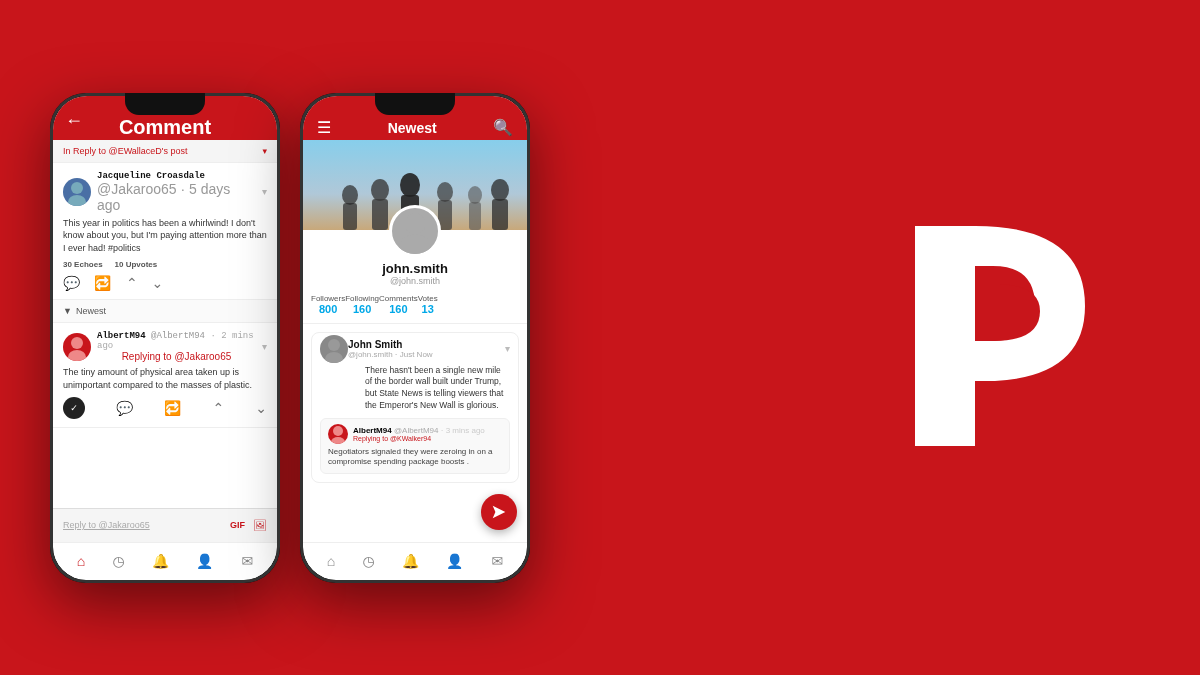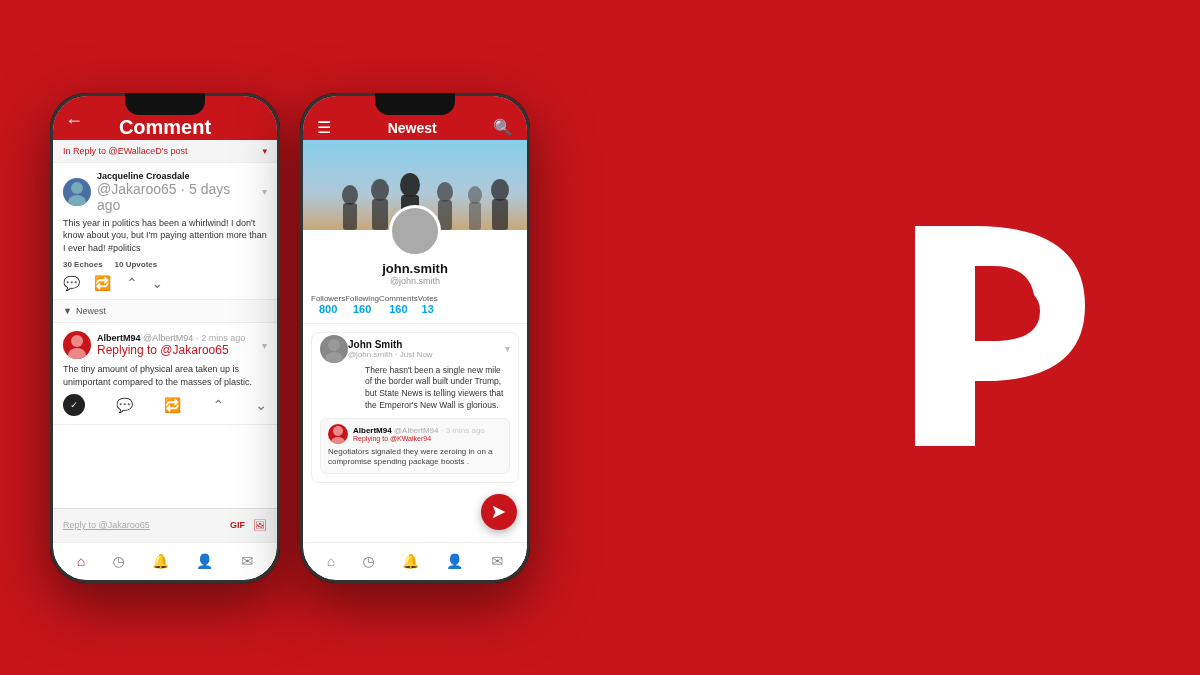--- a/index.html
+++ b/index.html
@@ -141,20 +141,21 @@
     .avatar-small.gray-bg { background: #888; }
 
     .user-info-col {
       flex: 1;
     }
 
     .user-name {
       font-size: 9px;
       font-weight: 700;
       color: #111;
+      font-family: Liberation Mono, monospace;
     }
 
     .user-handle-time {
       font-size: 14px;
       color: #999;
     }
 
     .comment-text {
       font-size: 9px;
       color: #333;
@@ -187,22 +188,23 @@
       font-size: 9px;
       color: #555;
       display: flex;
       align-items: center;
       gap: 4px;
       border-bottom: 1px solid #eee;
       background: #fafafa;
     }
 
     .reply-indicator {
-      font-size: 12px;
+      font-size: 10px;
       color: #c8151b;
+      text-align: center;
     }
 
     .dark-circle-btn {
       width: 22px;
       height: 22px;
       background: #222;
       border-radius: 50%;
       display: flex;
       align-items: center;
       justify-content: center;

